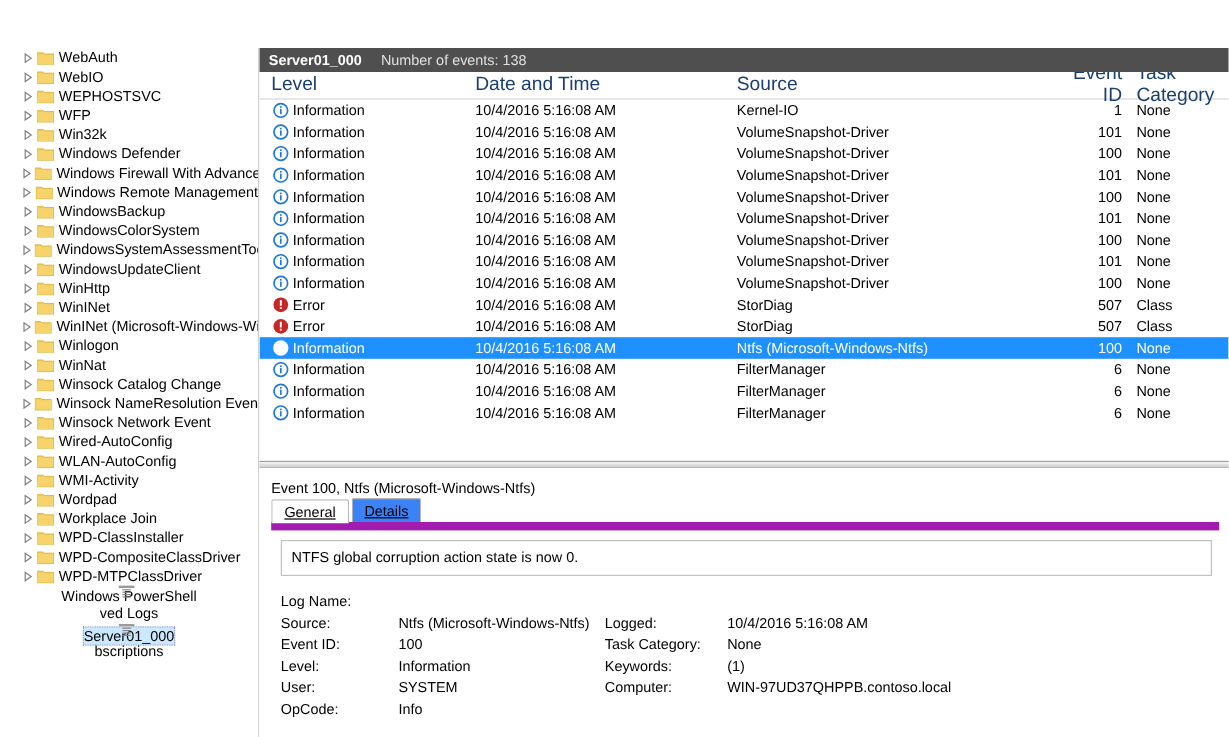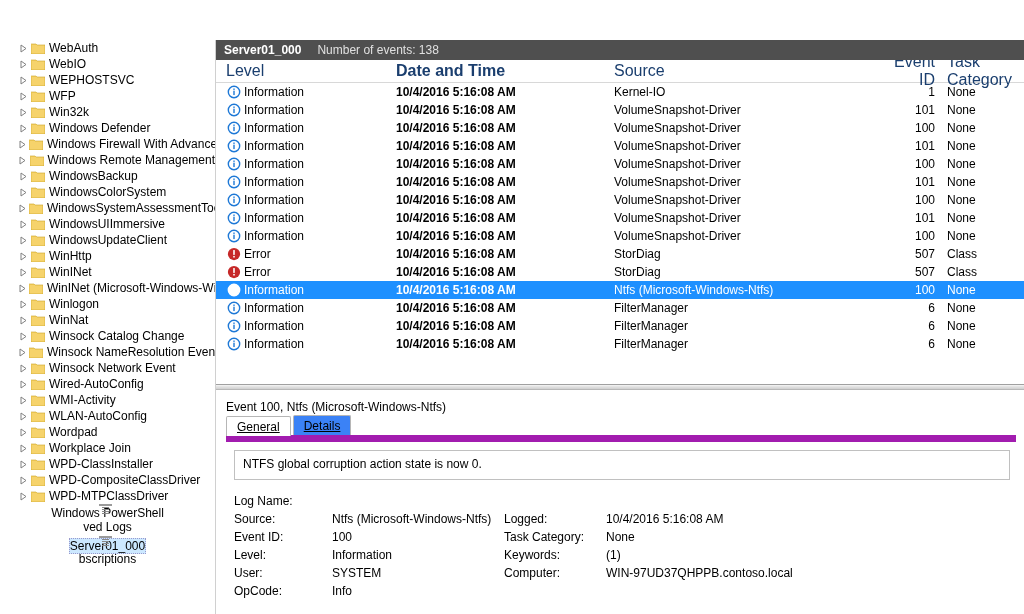--- a/index.html
+++ b/index.html
@@ -24,21 +24,21 @@
   #right-pane { flex: 1; display: flex; flex-direction: column; background:#fff; overflow:hidden; }
   #header-bar { background: #4f4f4f; color: #fff; height: 20px; display:flex; align-items:center; padding: 0 8px; font-size:12px;}
   #header-bar .title { font-weight: bold; margin-right: 16px;}
   #header-bar .subtitle { color: #e0e0e0; }
 
   #events-wrap { flex: 0 0 325px; display:flex; flex-direction:column; border-bottom:1px solid #a0a0a0; overflow:hidden;}
   #events-table { flex:1; overflow-y:scroll; overflow-x:hidden; }
   .col-head-row { display:flex; height: 23px; align-items:center; border-bottom:1px solid #d8d8d8; background:#fff; padding-left:10px;}
   .col-head { color:#1a3e6e; font-size:16px; }
   .c-level { width: 170px; }
-  .c-date  { width: 218px; font-weight: bold; }
+  .c-date  { width: 218px; }
   .c-source{ width: 261px; }
   .c-id    { width: 72px; text-align:right; padding-right:12px; }
   .c-task  { flex:1; }
 
   .ev-row { display:flex; height:18px; align-items:center; padding-left:10px; color:#000; }
   .ev-row.sel { background:#1e90ff; color:#fff; }
   .ev-row .ic { width:16px; height:16px; margin-right:2px; display:inline-flex; align-items:center; justify-content:center;}
   .ev-row .lvl { width:152px; }
   .ev-row .c-id { }
 
@@ -230,34 +230,20 @@
               <svg width="9" height="9" viewBox="0 0 9 9">
                 <path d="M2 1 L7 4.5 L2 8 Z" fill="none" stroke="#808080" stroke-width="1"></path>
               </svg>
             </span>
             <span class="folder-icon">
               <svg viewBox="0 0 14 11">
                 <path d="M0 1 L5 1 L6 2 L14 2 L14 11 L0 11 Z" fill="#f6d36b" stroke="#c9a227" stroke-width="0.6"></path>
                 <path d="M0 1 L5 1 L6 2 L0 2 Z" fill="#e8c24f"></path>
               </svg>
             </span>
-            <span class="label">WindowsUIImmersive</span>
-          </div>
-          <div class="tree-item">
-            <span class="expander">
-              <svg width="9" height="9" viewBox="0 0 9 9">
-                <path d="M2 1 L7 4.5 L2 8 Z" fill="none" stroke="#808080" stroke-width="1"></path>
-              </svg>
-            </span>
-            <span class="folder-icon">
-              <svg viewBox="0 0 14 11">
-                <path d="M0 1 L5 1 L6 2 L14 2 L14 11 L0 11 Z" fill="#f6d36b" stroke="#c9a227" stroke-width="0.6"></path>
-                <path d="M0 1 L5 1 L6 2 L0 2 Z" fill="#e8c24f"></path>
-              </svg>
-            </span>
             <span class="label">WindowsUpdateClient</span>
           </div>
           <div class="tree-item">
             <span class="expander">
               <svg width="9" height="9" viewBox="0 0 9 9">
                 <path d="M2 1 L7 4.5 L2 8 Z" fill="none" stroke="#808080" stroke-width="1"></path>
               </svg>
             </span>
             <span class="folder-icon">
               <svg viewBox="0 0 14 11">
@@ -384,35 +370,35 @@
               <svg width="9" height="9" viewBox="0 0 9 9">
                 <path d="M2 1 L7 4.5 L2 8 Z" fill="none" stroke="#808080" stroke-width="1"></path>
               </svg>
             </span>
             <span class="folder-icon">
               <svg viewBox="0 0 14 11">
                 <path d="M0 1 L5 1 L6 2 L14 2 L14 11 L0 11 Z" fill="#f6d36b" stroke="#c9a227" stroke-width="0.6"></path>
                 <path d="M0 1 L5 1 L6 2 L0 2 Z" fill="#e8c24f"></path>
               </svg>
             </span>
+            <span class="label">WLAN-AutoConfig</span>
+          </div>
+          <div class="tree-item">
+            <span class="expander">
+              <svg width="9" height="9" viewBox="0 0 9 9">
+                <path d="M2 1 L7 4.5 L2 8 Z" fill="none" stroke="#808080" stroke-width="1"></path>
+              </svg>
+            </span>
+            <span class="folder-icon">
+              <svg viewBox="0 0 14 11">
+                <path d="M0 1 L5 1 L6 2 L14 2 L14 11 L0 11 Z" fill="#f6d36b" stroke="#c9a227" stroke-width="0.6"></path>
+                <path d="M0 1 L5 1 L6 2 L0 2 Z" fill="#e8c24f"></path>
+              </svg>
+            </span>
             <span class="label">WMI-Activity</span>
-          </div>
-          <div class="tree-item">
-            <span class="expander">
-              <svg width="9" height="9" viewBox="0 0 9 9">
-                <path d="M2 1 L7 4.5 L2 8 Z" fill="none" stroke="#808080" stroke-width="1"></path>
-              </svg>
-            </span>
-            <span class="folder-icon">
-              <svg viewBox="0 0 14 11">
-                <path d="M0 1 L5 1 L6 2 L14 2 L14 11 L0 11 Z" fill="#f6d36b" stroke="#c9a227" stroke-width="0.6"></path>
-                <path d="M0 1 L5 1 L6 2 L0 2 Z" fill="#e8c24f"></path>
-              </svg>
-            </span>
-            <span class="label">WLAN-AutoConfig</span>
           </div>
           <div class="tree-item">
             <span class="expander">
               <svg width="9" height="9" viewBox="0 0 9 9">
                 <path d="M2 1 L7 4.5 L2 8 Z" fill="none" stroke="#808080" stroke-width="1"></path>
               </svg>
             </span>
             <span class="folder-icon">
               <svg viewBox="0 0 14 11">
                 <path d="M0 1 L5 1 L6 2 L14 2 L14 11 L0 11 Z" fill="#f6d36b" stroke="#c9a227" stroke-width="0.6"></path>

